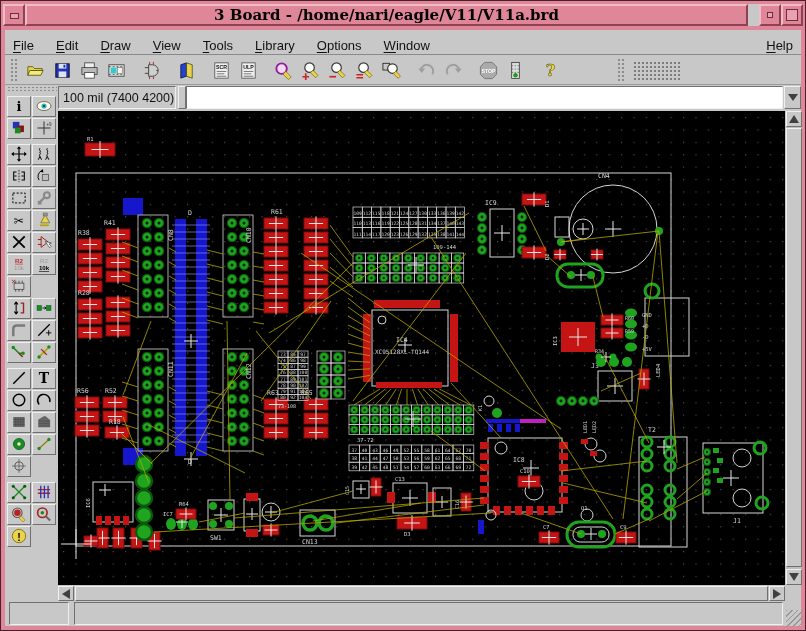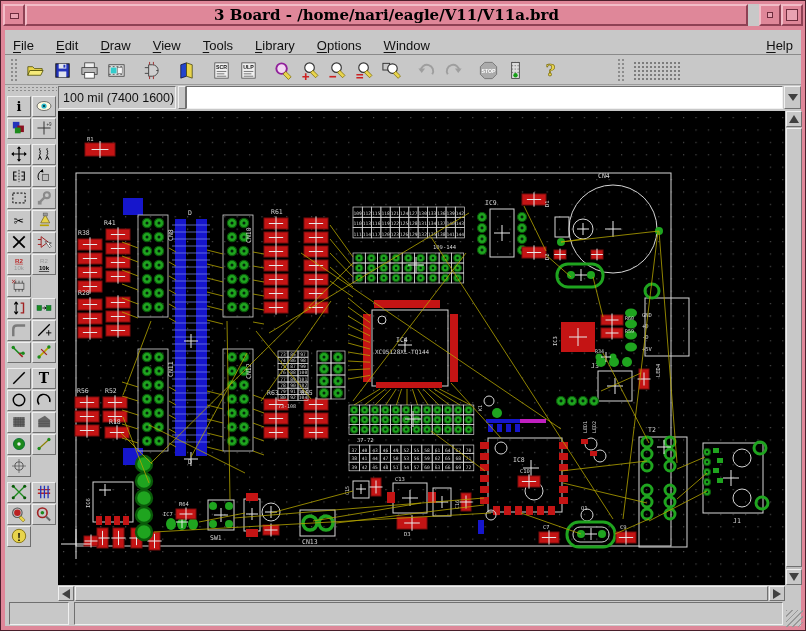--- a/index.html
+++ b/index.html
@@ -227,21 +227,21 @@
           <svg viewBox="0 0 22 22">
             <text x="11" y="17" font-size="17" text-anchor="middle" fill="#e8d44c" font-weight="bold" stroke="#6b5c00" stroke-width=".6" font-family="DejaVu Serif,serif">?</text>
           </svg>
         </div>
       </span>
     <div id="dock-grip"></div>
     <div id="dock-dots"></div>
   </div>
 
   <div id="params-row">
-    <div id="coord-display">100 mil (7400 1600)</div>
+    <div id="coord-display">100 mil (7400 4200)</div>
     <div id="coord-sep"></div>
     <input id="command-input" type="text" placeholder="" style="">
     <div id="command-drop">
         <div class="tri"></div>
       </div>
   </div>
 
   <div id="palette">
     <div id="palette-grip"></div>
     <div id="palette-rows">

